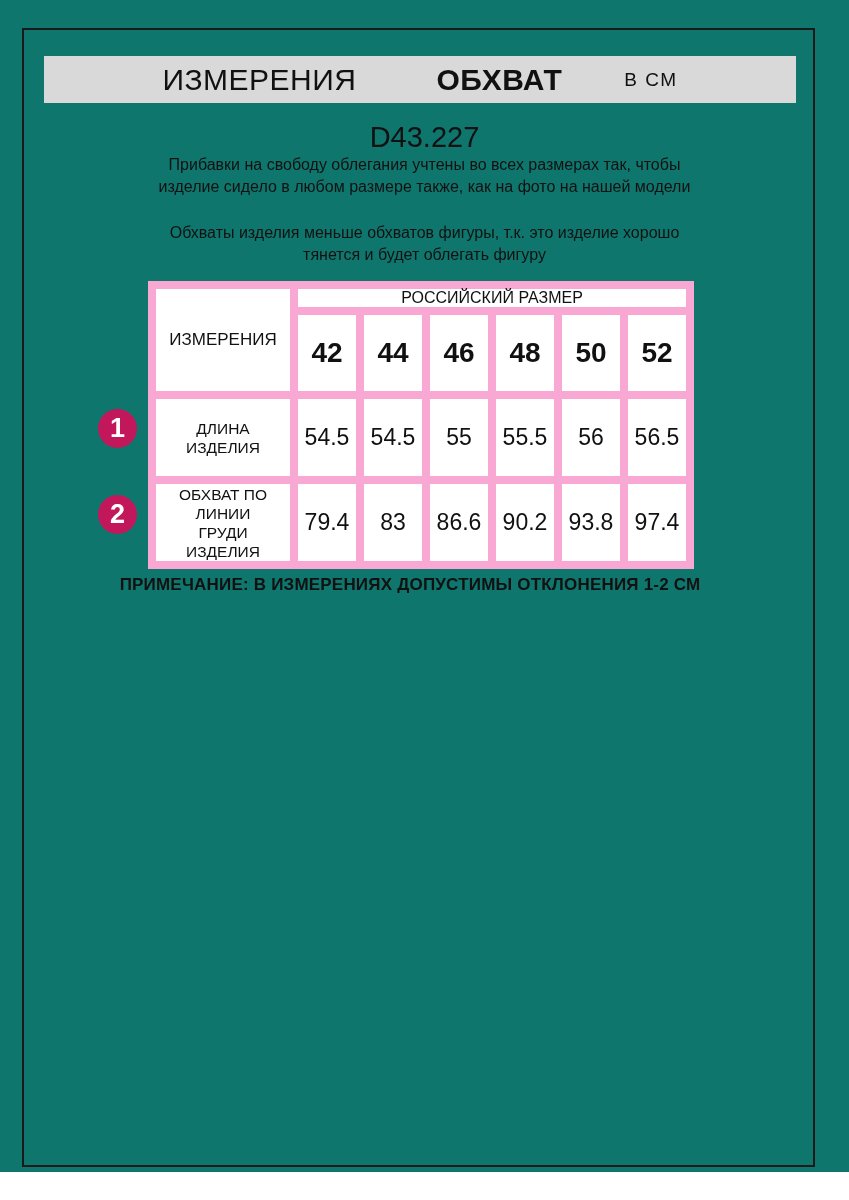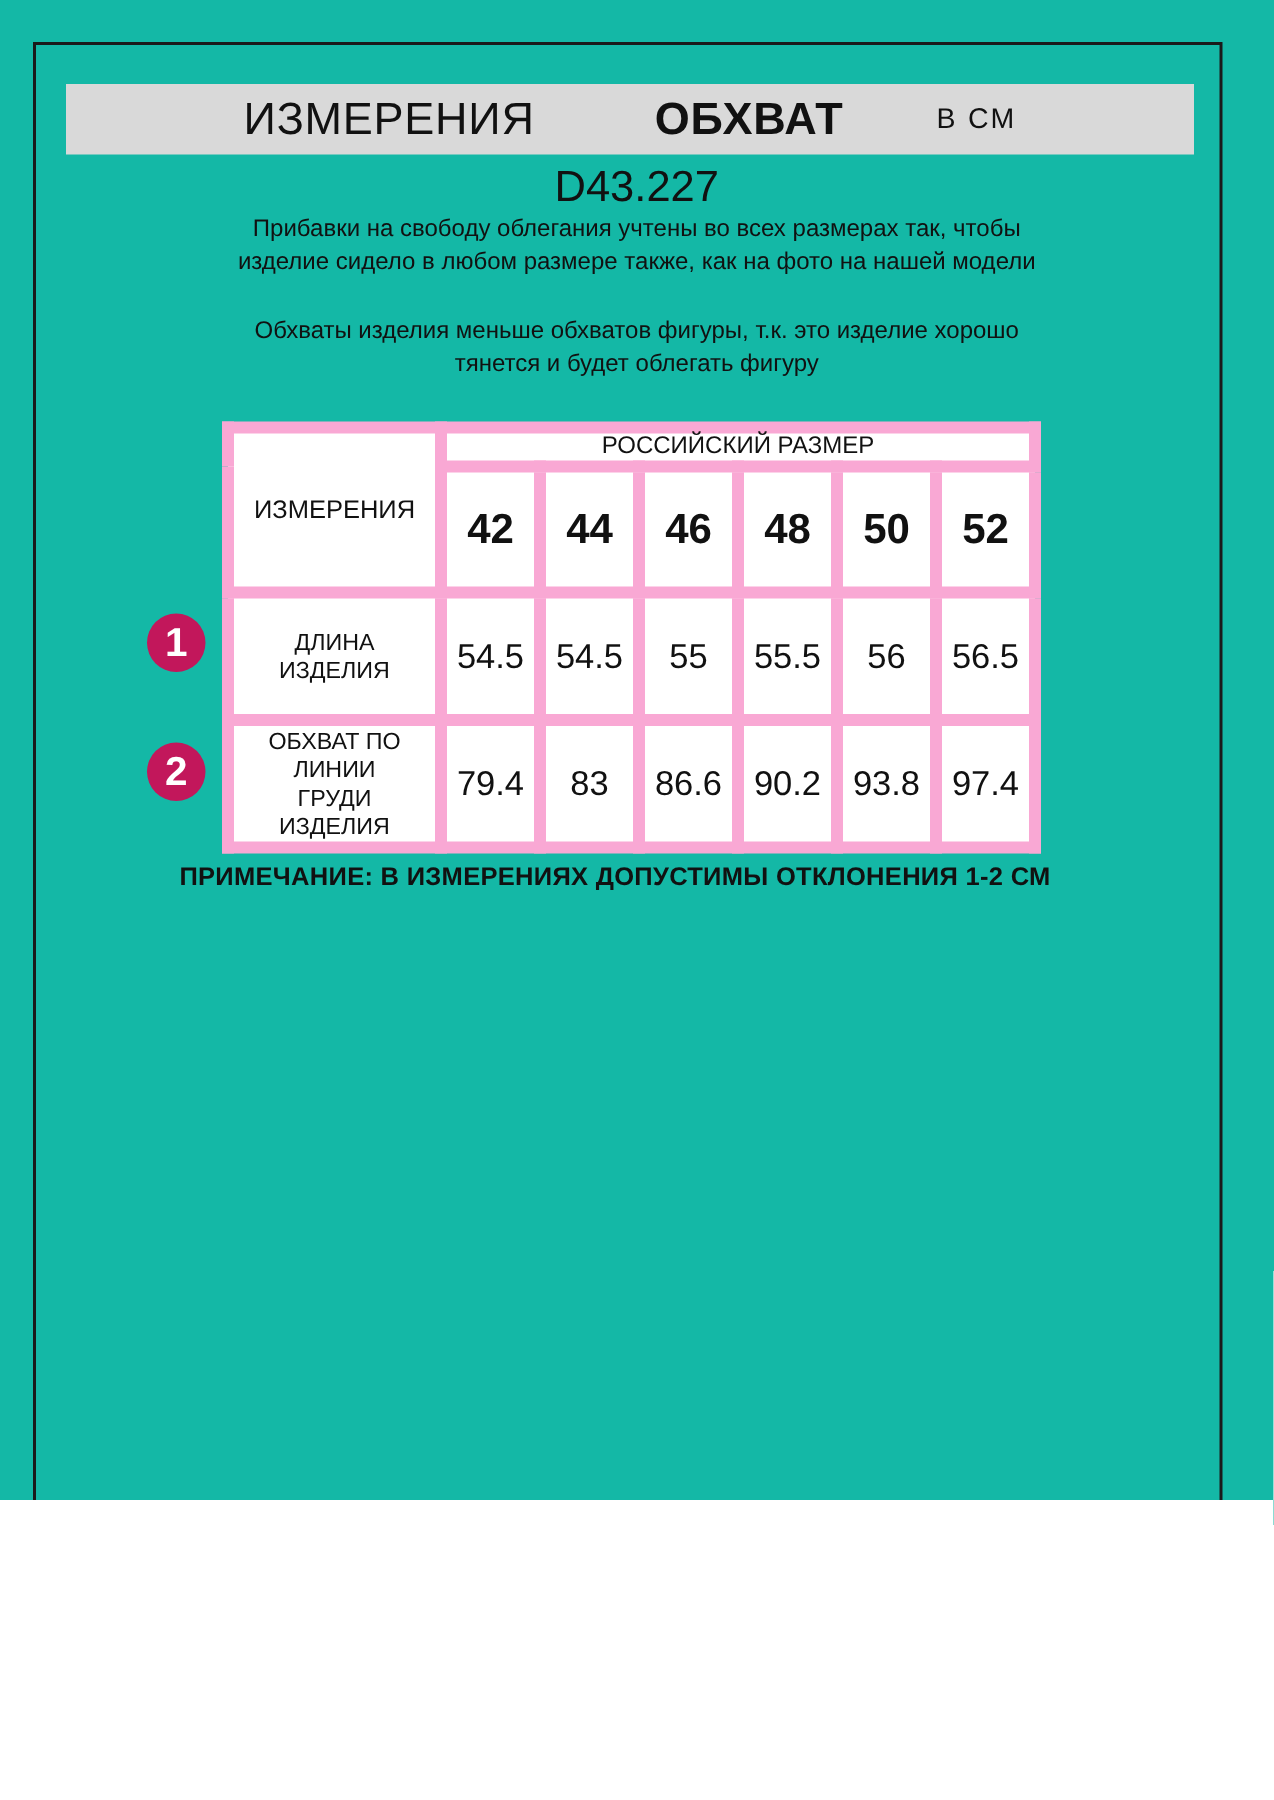--- a/index.html
+++ b/index.html
@@ -2,22 +2,22 @@
 <html><head>
 <meta charset="utf-8">
 <style>
   * { margin: 0; padding: 0; box-sizing: border-box; }
   html, body { background: #ffffff; }
   body { font-family: "Liberation Sans", sans-serif; color: #111; }
 
   .page {
     position: relative;
     width: 849px;
-    height: 1000px;
-    background: #14b8a6;
+    height: 1172px;
+    background: #0f766e;
     overflow: hidden;
   }
 
   .frame {
     position: absolute;
     left: 22px; top: 28px;
     width: 793px; height: 1139px;
     border: 2px solid #1a1a1a;
   }
 
@@ -30,21 +30,21 @@
     align-items: center;
     justify-content: center;
     white-space: nowrap;
   }
   .h-w1 { font-size: 30px; font-weight: 400; letter-spacing: 0.5px; }
   .h-w2 { font-size: 30px; font-weight: 700; letter-spacing: 0.5px; margin-left: 80px; margin-right: 62px; }
   .h-unit { font-size: 19px; font-weight: 400; letter-spacing: 1.5px; }
 
   .intro {
     position: absolute;
-    left: 0; top: 109px;
+    left: 0; top: 121px;
     width: 849px;
     text-align: center;
   }
   .model { font-size: 29px; font-weight: 400; line-height: 32px; }
   .para {
     font-size: 16px;
     line-height: 22px;
     max-width: 540px;
     margin: 0 auto;
   }

